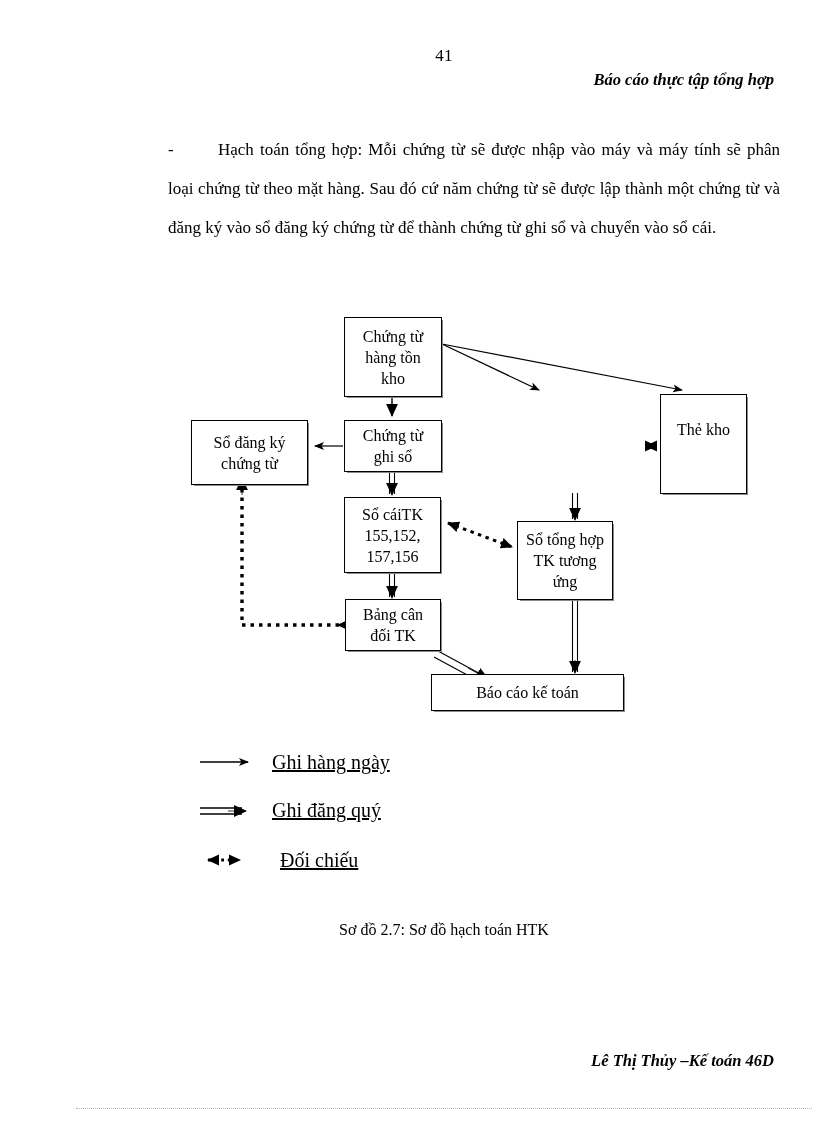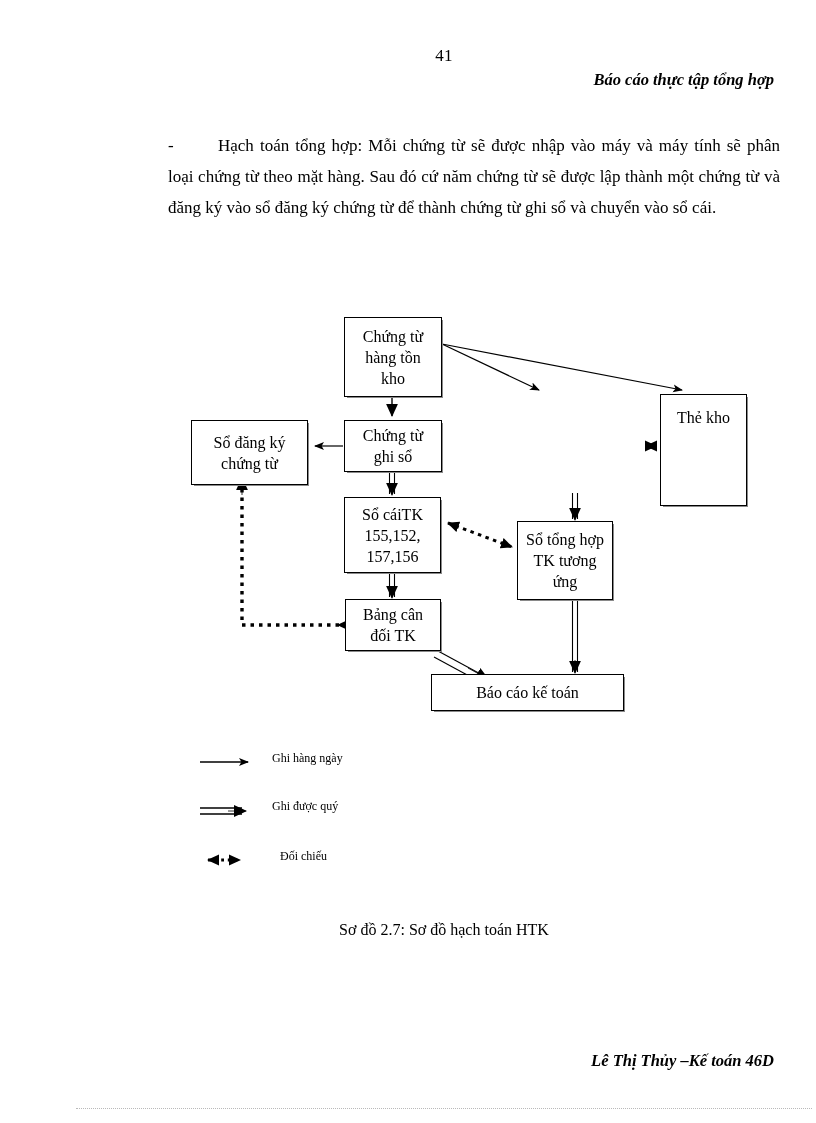--- a/index.html
+++ b/index.html
@@ -39,21 +39,21 @@
     white-space: nowrap;
     text-align: center;
   }
   
   .paragraph {
     position: absolute;
     left: 132px;
     top: 130px;
     width: 612px;
     font-size: 17px;
-    line-height: 31px;
+    line-height: 39px;
     text-align: justify;
     text-align-last: left;
   }
   .paragraph .dash {
     display: inline-block;
     width: 50px;
   }
   
   #diagram {
     position: absolute;
@@ -81,21 +81,22 @@
   }
   
   .legend-row {
     position: absolute;
     display: flex;
     align-items: center;
     font-size: 16px;
     white-space: nowrap;
   }
   .legend-label {
-    font-size: 12px;
+    font-size: 20px;
+    text-decoration: underline;
   }
   
   .caption {
     position: absolute;
     left: 0;
     top: 921px;
     width: 816px;
     text-align: center;
     font-size: 16px;
   }
@@ -200,21 +201,21 @@
     <span style="white-space:pre-line;">Sổ đăng ký
 chứng từ</span>
   </div>
 
   <div class="box box-shadow" style="left:308px; top:420px; width:98px; height:52px;">
     <span style="white-space:pre-line;">Chứng từ
 ghi  sổ</span>
   </div>
 
 
-  <div class="box box-shadow" style="left:624px; top:394px; width:87px; height:112px; align-items:flex-start; padding-top:12px;">
+  <div class="box box-shadow" style="left:624px; top:394px; width:87px; height:100px; align-items:flex-start; padding-top:24px;">
     <span style="white-space:pre-line;">Thẻ kho</span>
   </div>
 
   <div class="box box-shadow" style="left:308px; top:497px; width:97px; height:76px;">
     <span style="white-space:pre-line;">Sổ cáiTK
 155,152,
 157,156</span>
   </div>
 
   <div class="box box-shadow" style="left:481px; top:521px; width:96px; height:79px;">
@@ -229,21 +230,21 @@
 
   <div class="box box-shadow" style="left:309px; top:599px; width:96px; height:52px;">
     <span style="white-space:pre-line;">Bảng cân
 đối TK</span>
   </div>
 
   <div class="legend-row" style="left:236px; top:751px;">
     <span class="legend-label">Ghi hàng ngày</span>
   </div>
   <div class="legend-row" style="left:236px; top:799px;">
-    <span class="legend-label">Ghi được quý</span>
+    <span class="legend-label">Ghi đăng quý</span>
   </div>
   <div class="legend-row" style="left:244px; top:849px;">
     <span class="legend-label">Đối chiếu</span>
   </div>
 
   <div class="caption">Sơ đồ 2.7: Sơ đồ hạch toán HTK</div>
 
   <div class="footer-text">Lê Thị Thủy –Kế toán 46D</div>
   <div class="footer-rule"></div>
 

